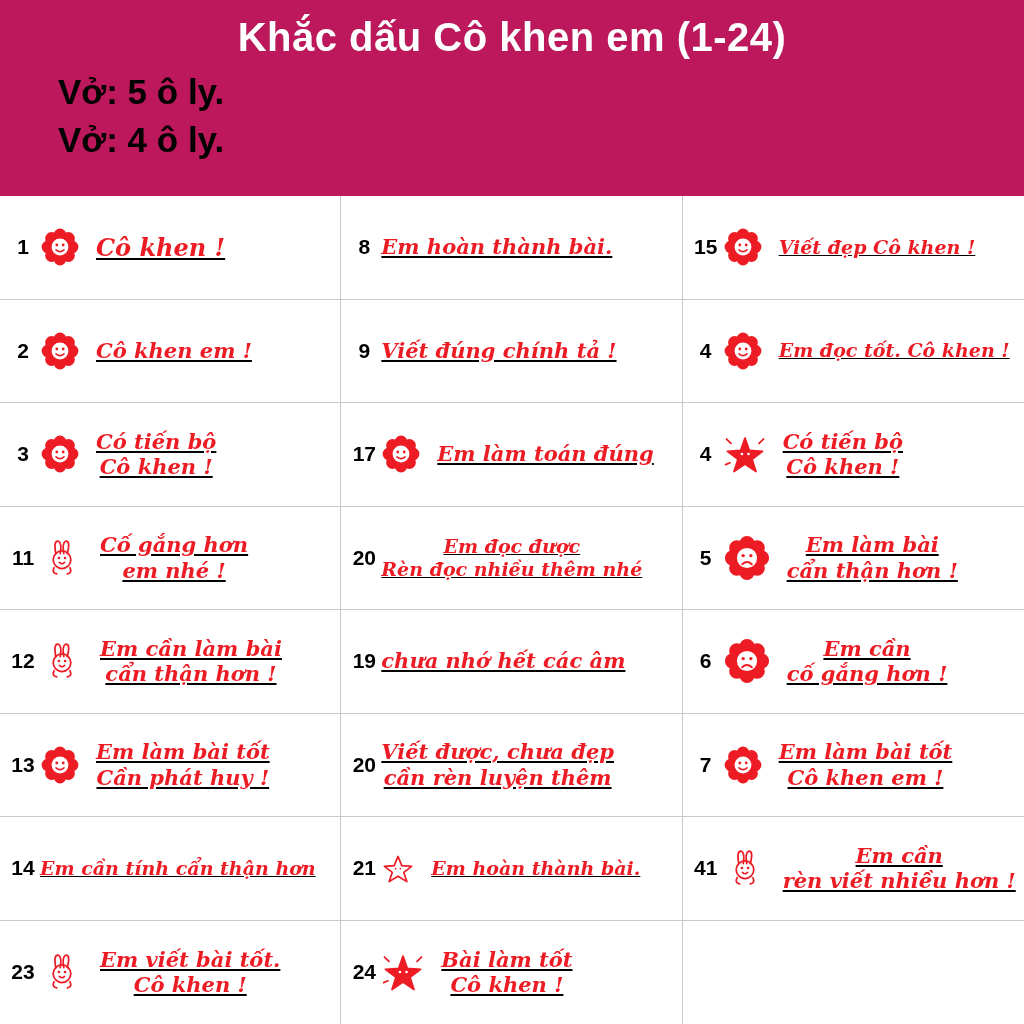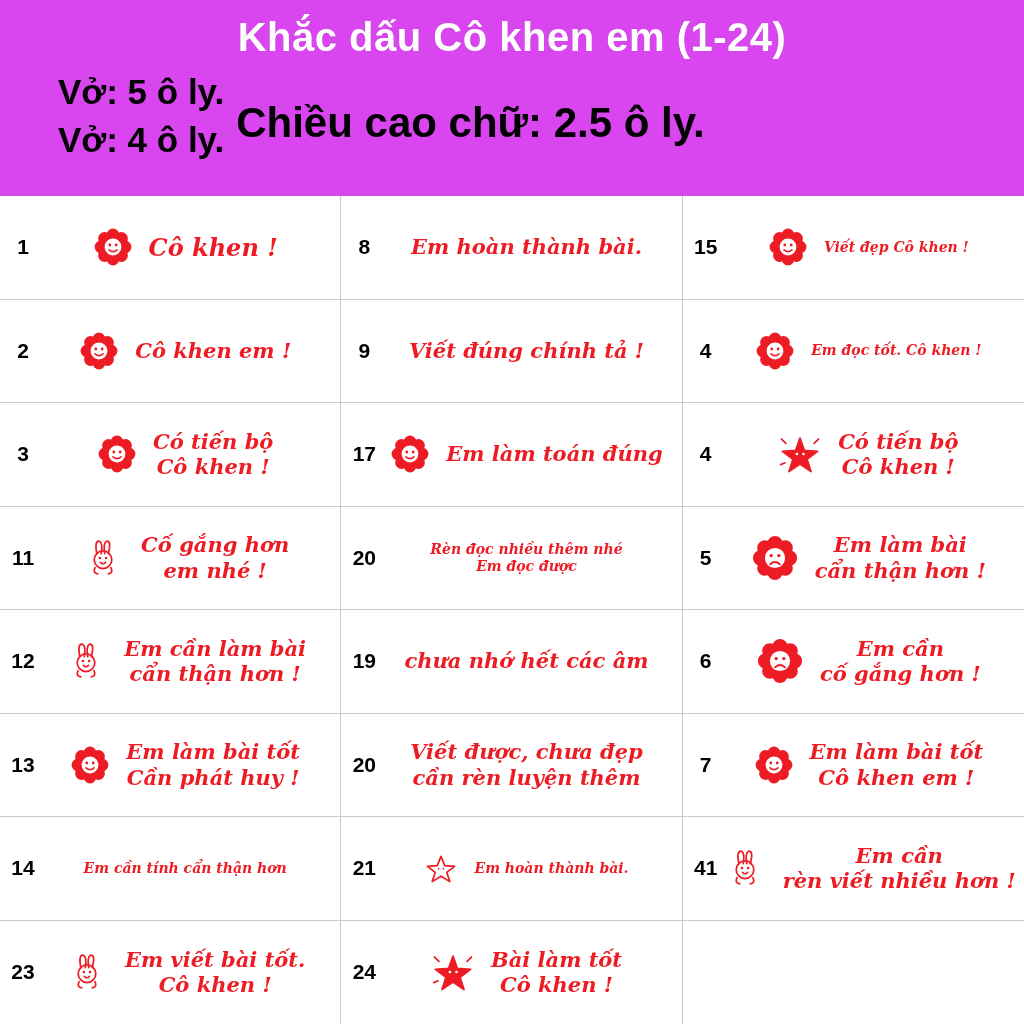--- a/index.html
+++ b/index.html
@@ -16,21 +16,21 @@
   .page {
     width: 1024px;
     height: 1024px;
     position: relative;
     box-sizing: border-box;
     background: #ffffff;
   }
 
   
   .header {
-    background: #d946ef;
+    background: #be185d;
     width: 100%;
     height: 196px;
     box-sizing: border-box;
     padding: 8px 0 0 0;
     position: relative;
   }
   .header-title {
     color: #ffffff;
     font-size: 40px;
     font-weight: bold;
@@ -95,64 +95,64 @@
     font-weight: bold;
     width: 34px;
     min-width: 34px;
     text-align: center;
     flex: 0 0 auto;
   }
   .stamp {
     flex: 1 1 auto;
     display: flex;
     align-items: center;
-    justify-content: center;
+    justify-content: flex-start;
     gap: 16px;
     padding-right: 4px;
+    text-decoration: underline;
   }
   .icon {
     flex: 0 0 auto;
     display: inline-block;
     line-height: 0;
   }
   .lines {
     color: #ED1C24;
     font-family: "DejaVu Serif", serif;
     font-style: italic;
     font-weight: bold;
     text-align: center;
     line-height: 1.22;
     white-space: nowrap;
   }
   .lines .l {
     display: block;
   }
   
-  .s-sm .l { font-size: 14px; }
+  .s-sm .l { font-size: 19px; }
   .s-md .l { font-size: 21px; }
   .s-lg .l { font-size: 24px; }
 
   
   .grid .cell:nth-child(n+22) {
     border-bottom: none;
   }
 </style>
 </head>
 <body>
 
 <div class="page">
 
   <div class="header">
     <div class="header-title">Khắc dấu Cô khen em (1-24)</div>
     <div class="header-body">
       <div class="header-left">
         <div>Vở: 5 ô ly.</div>
         <div>Vở: 4 ô ly.</div>
       </div>
-      <div class="header-right">Chiều cao chữ: 2.5 ô ly.</div>
     </div>
   </div>
 
   <div class="grid" id="grid">
       <div class="cell">
         <div class="num">1</div>
         <div class="stamp">
           <span class="icon"><svg width="40" height="40" viewBox="0 0 100 100" fill="none" stroke="#ED1C24" stroke-width="5" stroke-linecap="round" stroke-linejoin="round">
               <ellipse cx="80.0" cy="50.0" rx="14" ry="14" fill="#ED1C24" stroke="#ED1C24" stroke-width="4"></ellipse>
               <ellipse cx="71.2" cy="71.2" rx="14" ry="14" fill="#ED1C24" stroke="#ED1C24" stroke-width="4"></ellipse>
@@ -329,22 +329,22 @@
           <div class="lines s-md">
             <span class="l">Cố gắng hơn</span>
             <span class="l">em nhé !</span>
           </div>
         </div>
       </div>
       <div class="cell">
         <div class="num">20</div>
         <div class="stamp">
           <div class="lines s-sm">
+            <span class="l">Em đọc được</span>
             <span class="l">Rèn đọc nhiều thêm nhé</span>
-            <span class="l">Em đọc được</span>
           </div>
         </div>
       </div>
       <div class="cell">
         <div class="num">5</div>
         <div class="stamp">
           <span class="icon"><svg width="48" height="48" viewBox="0 0 100 100" fill="none" stroke="#ED1C24" stroke-width="5" stroke-linecap="round" stroke-linejoin="round">
               <ellipse cx="80.0" cy="50.0" rx="14" ry="14" fill="#ED1C24" stroke="#ED1C24" stroke-width="4"></ellipse>
               <ellipse cx="71.2" cy="71.2" rx="14" ry="14" fill="#ED1C24" stroke="#ED1C24" stroke-width="4"></ellipse>
               <ellipse cx="50.0" cy="80.0" rx="14" ry="14" fill="#ED1C24" stroke="#ED1C24" stroke-width="4"></ellipse>

